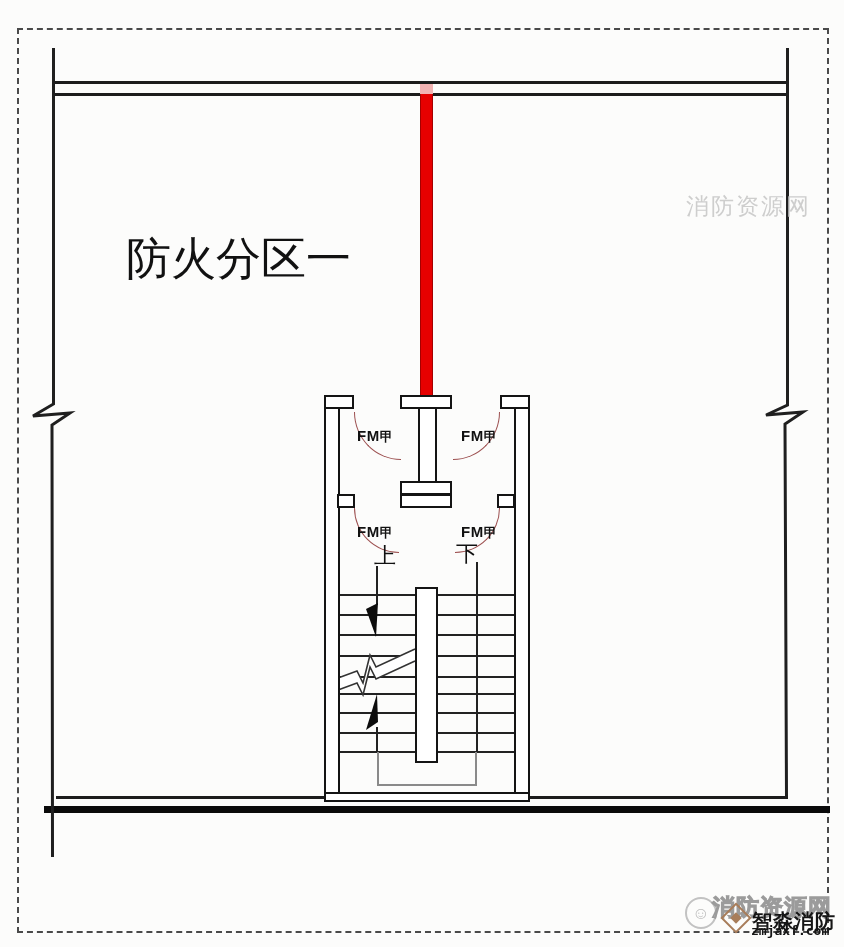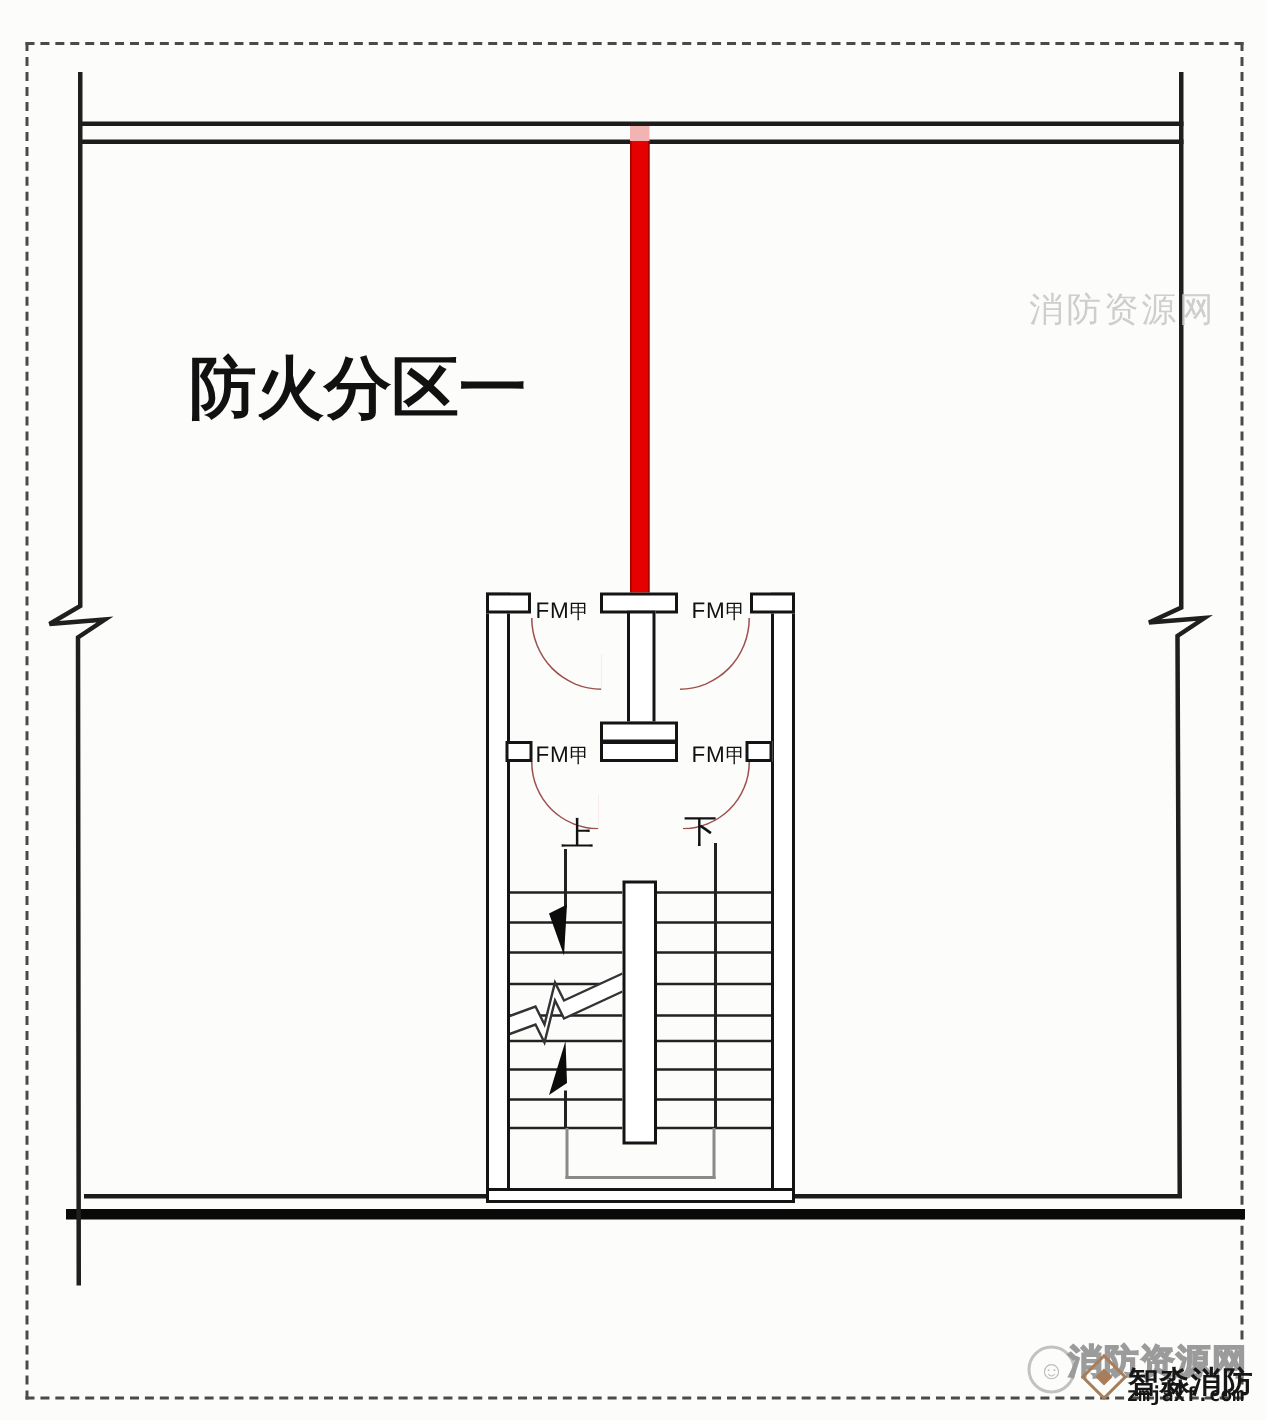--- a/index.html
+++ b/index.html
@@ -35,24 +35,24 @@
   
   .arc{border:0 solid #9c4f4f;}
   #arc-tl{left:354px;top:412px;width:47px;height:48px;border-left-width:1.6px;border-bottom-width:1.6px;border-bottom-left-radius:100% 100%;}
   #arc-tr{left:453px;top:412px;width:47px;height:48px;border-right-width:1.6px;border-bottom-width:1.6px;border-bottom-right-radius:100% 100%;}
   #arc-bl{left:354px;top:508px;width:45px;height:45px;border-left-width:1.6px;border-bottom-width:1.6px;border-bottom-left-radius:100% 100%;}
   #arc-br{left:455px;top:508px;width:45px;height:45px;border-right-width:1.6px;border-bottom-width:1.6px;border-bottom-right-radius:100% 100%;}
   
   #stringer{left:415px;top:587px;width:23px;height:176px;background:#fff;border:2.5px solid #141414;}
   #landing{left:377px;top:752px;width:100px;height:34px;border:2px solid #8a8a8a;border-top:none;}
   
-  .zone{font-size:45px;font-weight:bold;color:#111;white-space:nowrap;text-align:center;}
+  .zone{font-size:45px;font-weight:normal;color:#111;white-space:nowrap;text-align:center;}
   #zone1{left:126px;top:229px;}
   #zone2{left:501px;top:229px;}
-  .fm{font-size:15px;font-weight:400;color:#111;white-space:nowrap;letter-spacing:0.5px;}
+  .fm{font-size:15px;font-weight:700;color:#111;white-space:nowrap;letter-spacing:0.5px;margin-top:28px;}
   .fm .jia{font-size:13px;}
   #fm-tl{left:357px;top:399px;} #fm-tr{left:461px;top:399px;}
   #fm-bl{left:357px;top:495px;} #fm-br{left:461px;top:495px;}
   .updown{font-size:22px;color:#111;font-weight:500;}
   #lbl-up{left:374px;top:541px;} #lbl-down{left:456px;top:539px;}
   #caption{left:70px;top:879px;font-size:42px;font-weight:bold;color:#0d0d0d;white-space:nowrap;}
   
   #wm-top-right{left:686px;top:191px;font-size:23px;color:#c6c6c6;letter-spacing:2px;opacity:.85;white-space:nowrap;}
   #wm-panlong{left:566px;top:713px;font-size:66px;font-weight:bold;color:#ebe8df;letter-spacing:28px;white-space:nowrap;}
   #wm-circle{left:685px;top:897px;width:32px;height:32px;border:2px solid #c2c2c2;border-radius:50%;

